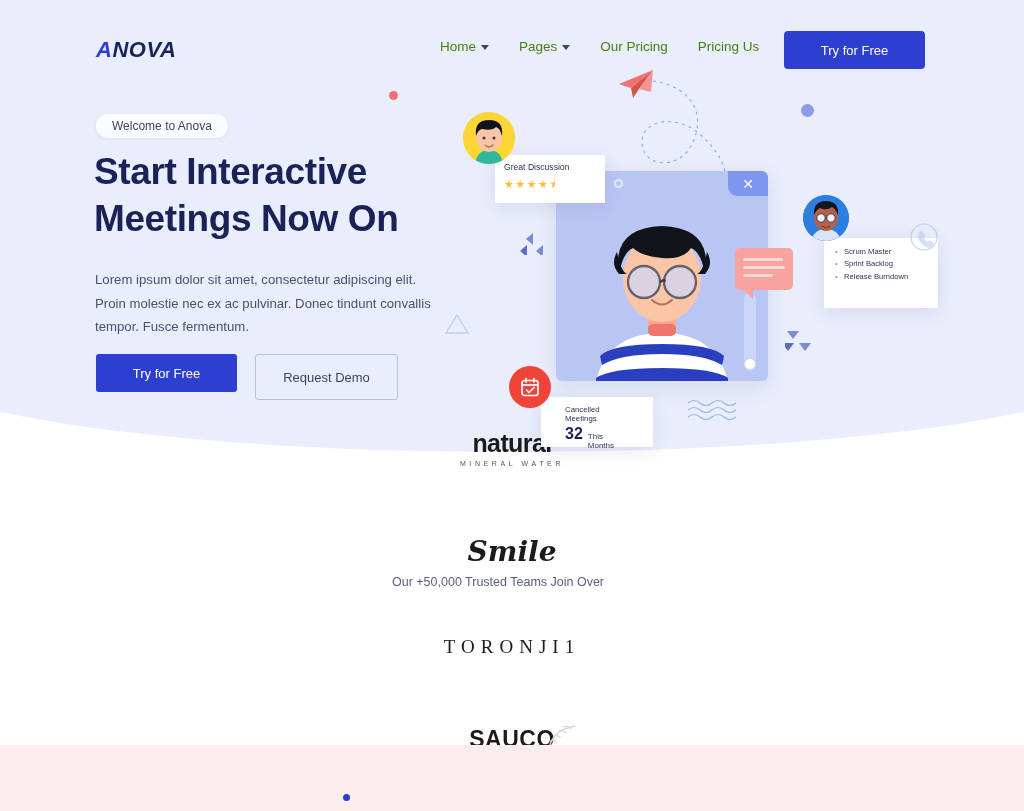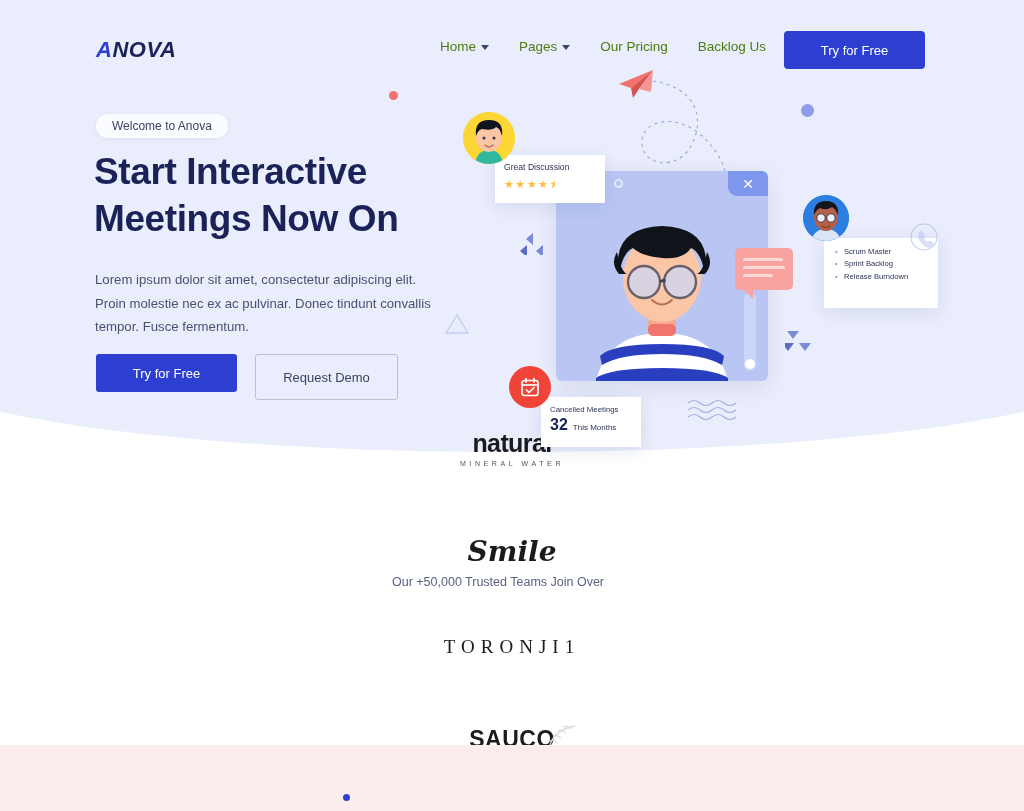--- a/index.html
+++ b/index.html
@@ -116,21 +116,21 @@
   }
   .card-disc { left: 495px; top: 155px; width: 110px; height: 48px; padding: 7px 9px; }
   .card-disc .t { font-size: 8.6px; color: #2b3354; }
   .stars { margin-top: 4px; font-size: 11px; color: #fcbf3d; letter-spacing: 1.5px; }
 
   .card-list { left: 824px; top: 238px; width: 114px; height: 70px; padding: 8px 8px 8px 10px; }
   .card-list ul { list-style: none; }
   .card-list li { font-size: 7.6px; color: #2b3354; line-height: 12.3px; position: relative; padding-left: 10px; }
   .card-list li:before { content:"•"; position: absolute; left: 1px; color:#8f96b3; }
 
-  .card-cancel { left: 541px; top: 397px; width: 100px; height: 50px; padding: 8px 9px; }
+  .card-cancel { left: 541px; top: 397px; width: 112px; height: 50px; padding: 8px 24px; }
   .card-cancel .t { font-size: 7.8px; color: #2b3354; }
   .card-cancel .row { display: flex; align-items: baseline; gap: 5px; margin-top: 2px; }
   .card-cancel .num { font-size: 16px; font-weight: bold; color: #1a2258; }
   .card-cancel .sub { font-size: 8px; color: #2b3354; }
 
   .avatar { position: absolute; border-radius: 50%; overflow: hidden; z-index: 31; }
   .av-yellow { left: 463px; top: 112px; width: 52px; height: 52px; background: #fcd634; }
   .av-blue { left: 803px; top: 195px; width: 46px; height: 46px; background: #2c7fe0; }
 
   .icon-cal {
@@ -195,21 +195,21 @@
         <span class="chev"></span>
       </div>
       <div class="nav-item">
         <span>Pages</span>
         <span class="chev"></span>
       </div>
       <div class="nav-item">
         <span>Our Pricing</span>
       </div>
       <div class="nav-item">
-        <span>Backlog Us</span>
+        <span>Pricing Us</span>
       </div>
     </nav>
 
     <button class="cta-top">Try for Free</button>
   </div>
 
   <div class="badge">Welcome to Anova</div>
   <h1 class="hero-title">Start Interactive Meetings Now On</h1>
   <p class="hero-sub">Lorem ipsum dolor sit amet, consectetur adipiscing elit. Proin molestie nec ex ac pulvinar. Donec tindunt convallis tempor. Fusce fermentum.</p>
   <div class="hero-btns">

